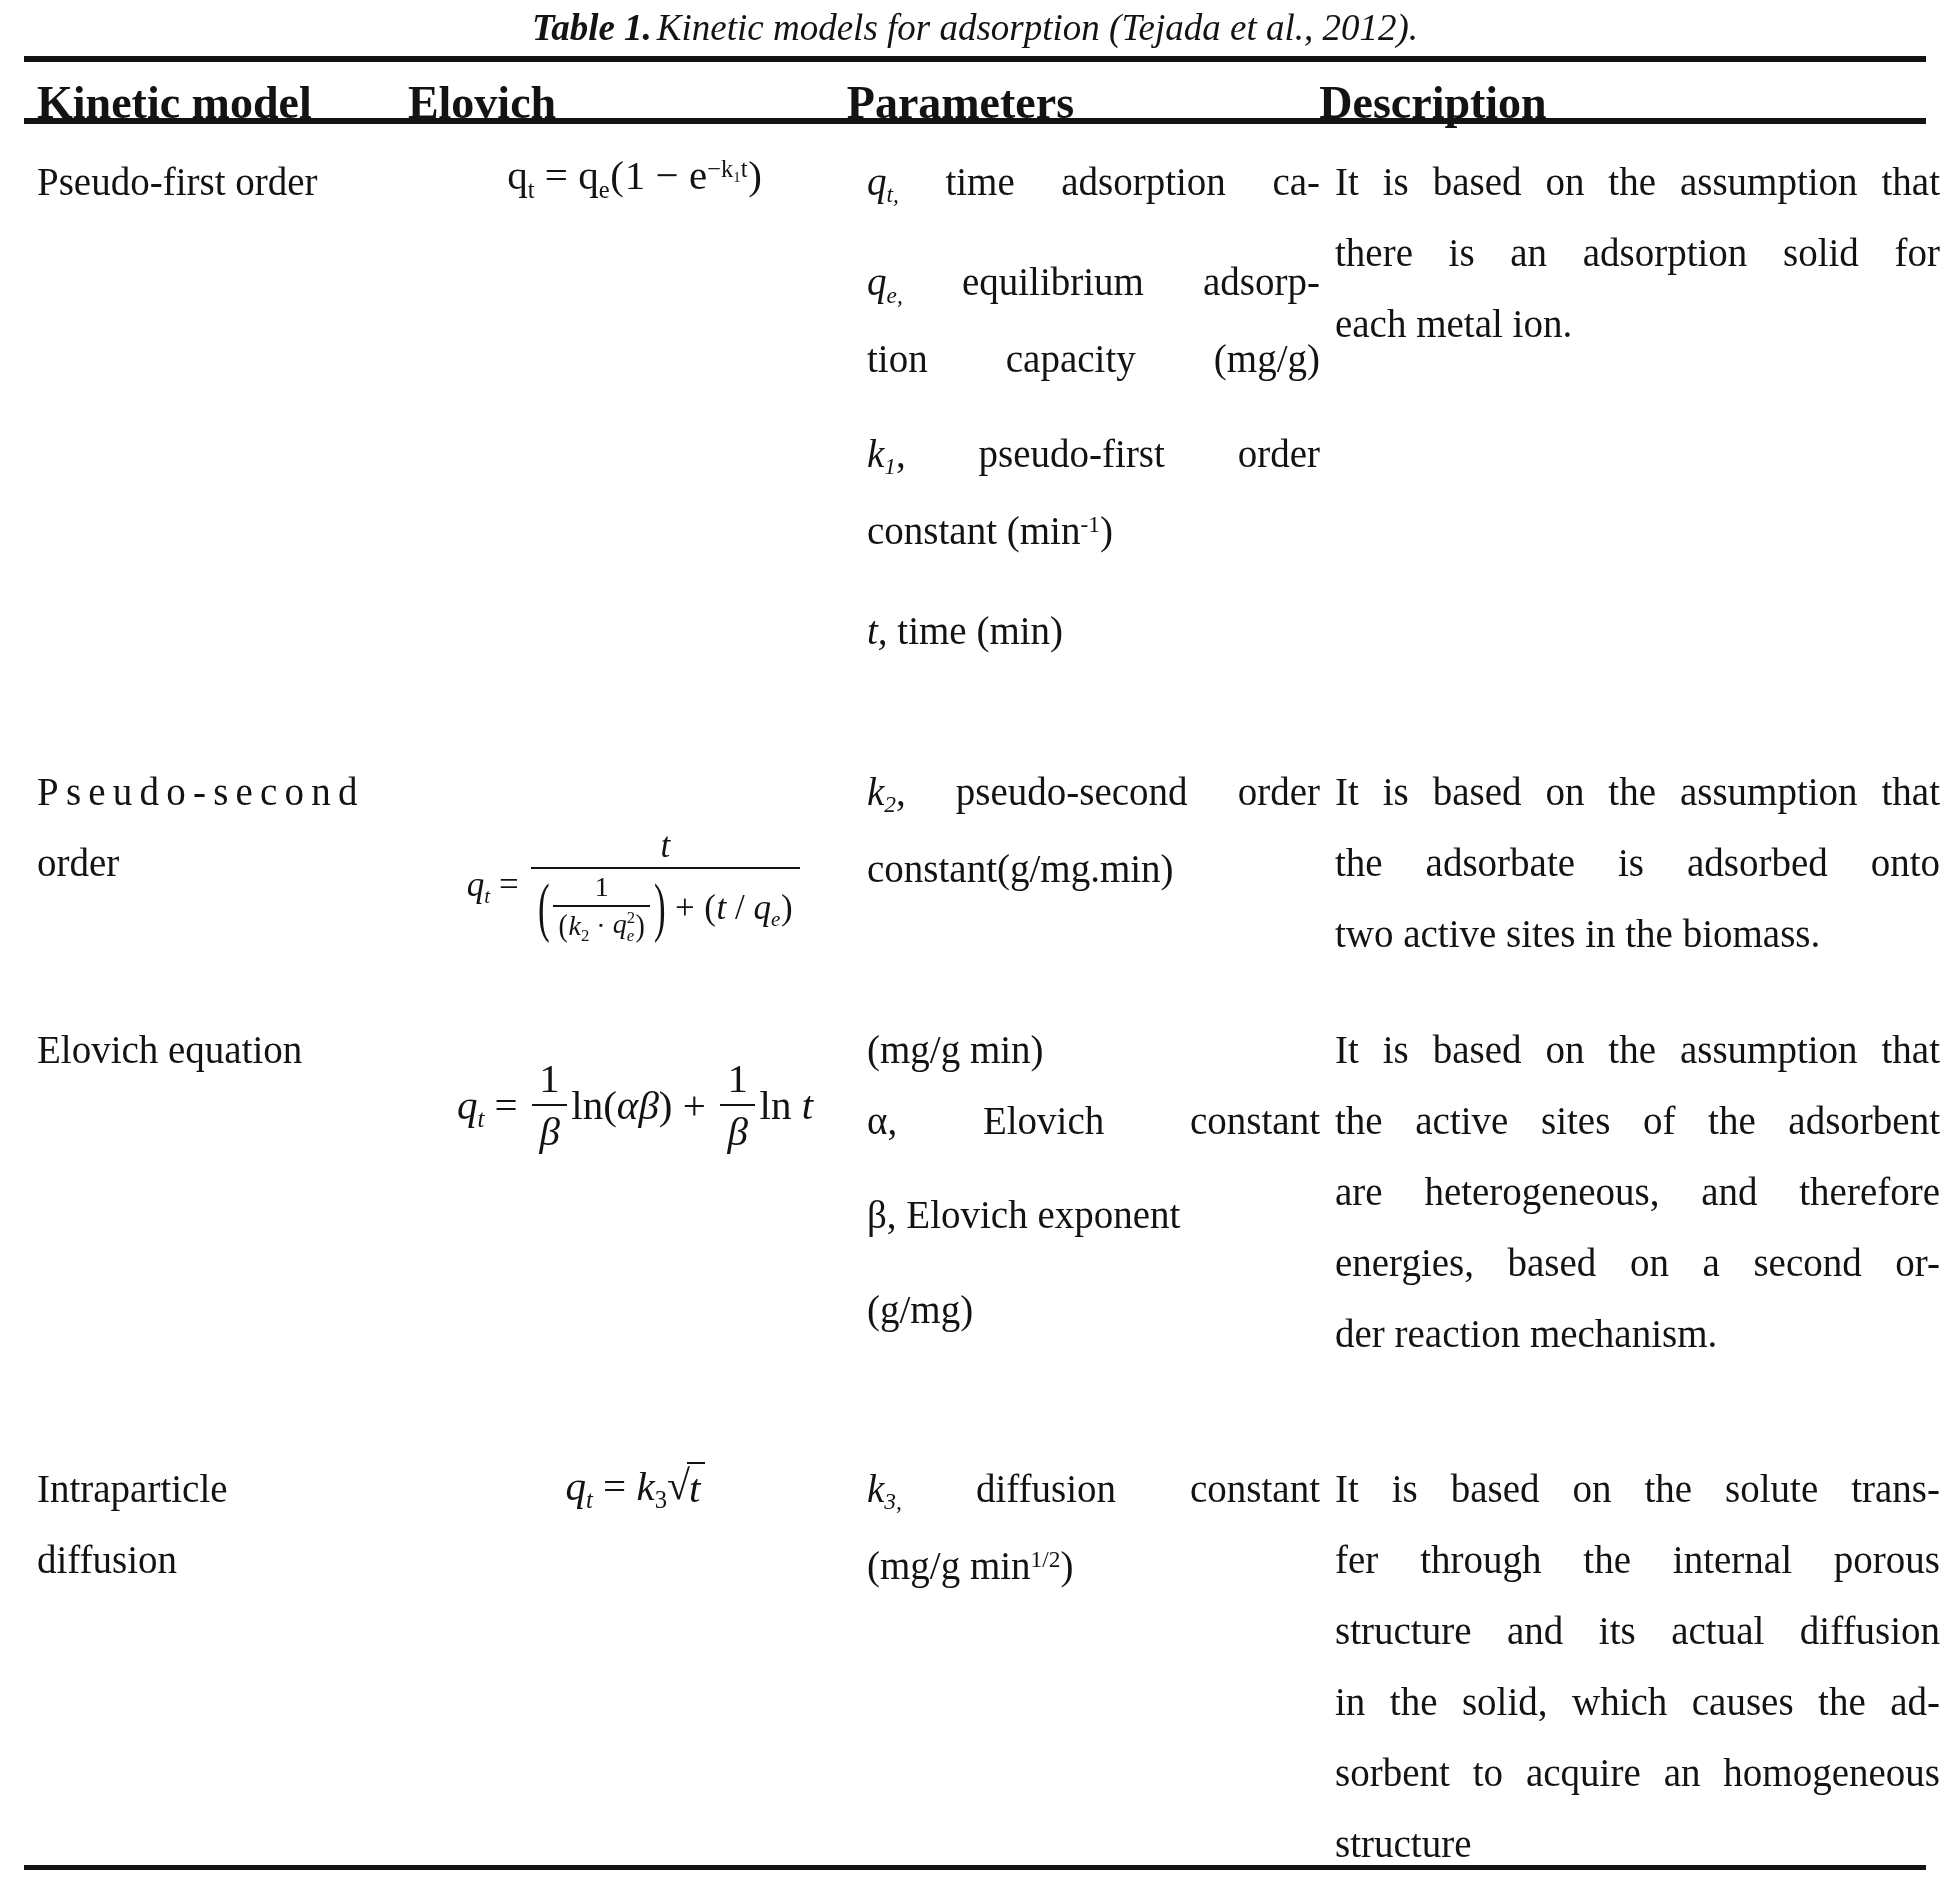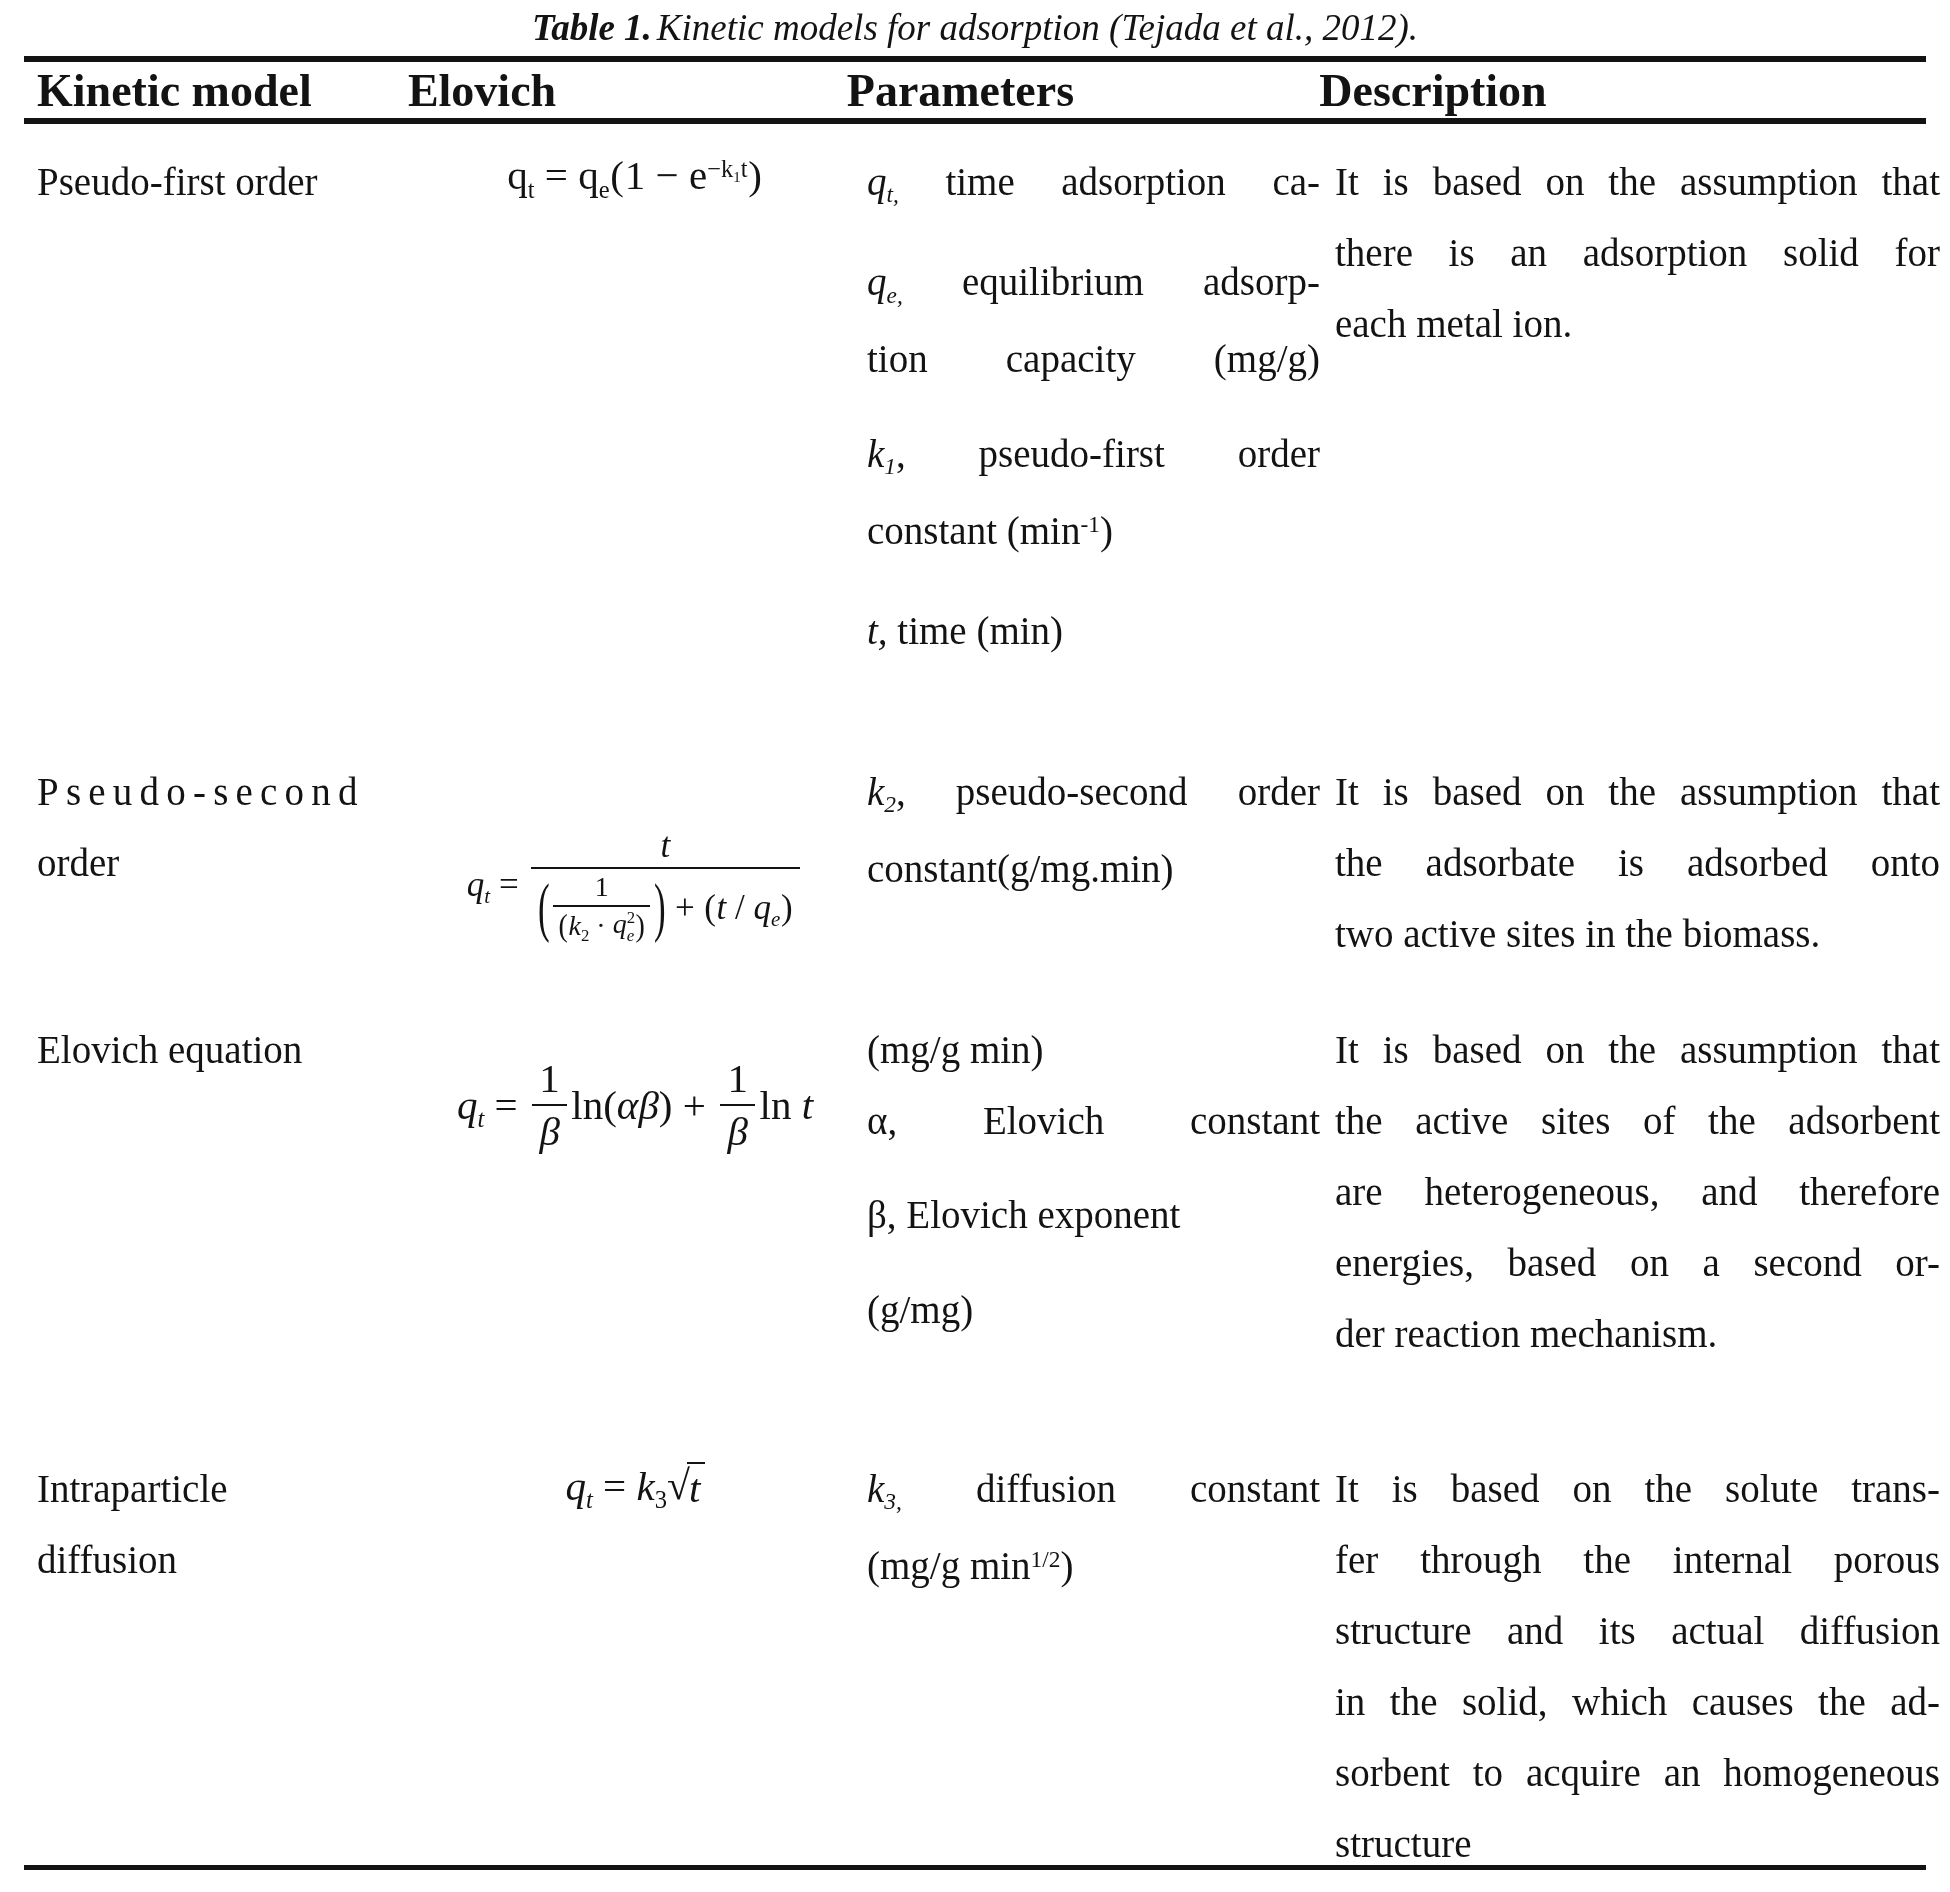--- a/index.html
+++ b/index.html
@@ -11,21 +11,21 @@
   
   .caption{position:absolute;top:3.9px;left:0;width:100%;text-align:center;
     font-style:italic;font-size:37px;line-height:1.3;}
   .cap-label{font-weight:bold;margin-right:5px;}
   
   .rule{position:absolute;left:24.4px;right:24.4px;background:#131313;}
   .rule-top{top:56px;height:5.9px;}
   .rule-mid{top:118px;height:5.9px;}
   .rule-bottom{top:1865px;height:4.9px;}
   
-  .hgrid{position:absolute;left:37px;top:66px;display:grid;
+  .hgrid{position:absolute;left:37px;top:78px;display:grid;
     grid-template-columns:366px 434px 453px 605px;column-gap:4.9px;
     font-weight:bold;font-size:46px;line-height:1.1;}
   .hcell-desc{padding-left:14.6px;}
   
   .bgrid{position:absolute;left:37px;top:146px;display:grid;
     grid-template-columns:366px 434px 453px 605px;column-gap:15px;
     grid-template-rows:610px 258px 439px auto;
     font-size:39px;line-height:71px;}
   .cell{min-width:0;}
   .para{margin-bottom:23.4px;}

